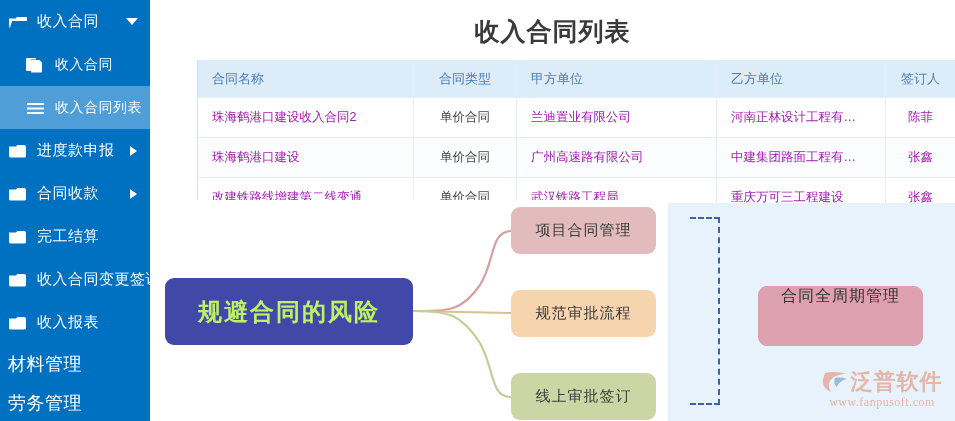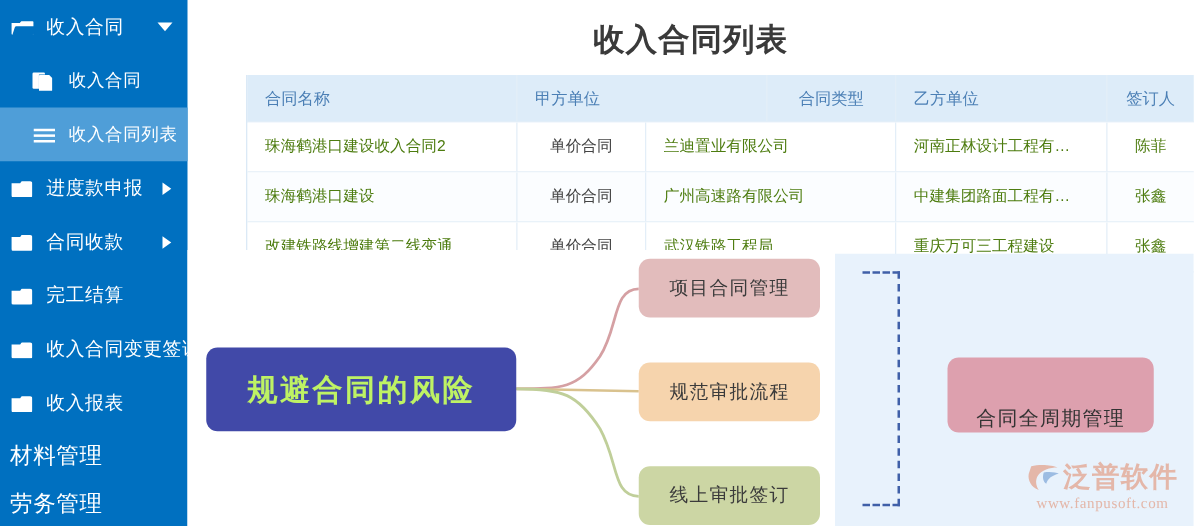--- a/index.html
+++ b/index.html
@@ -99,21 +99,21 @@
     display:flex; align-items:center; justify-content:center;
     border-right:1px solid #e3eef8; overflow:hidden; white-space:nowrap;
     padding:0 6px;
   }
   .ghead .gcell{ color:#4b7fb5; font-size:13px; }
   .c1{ width:216px; justify-content:flex-start; padding-left:14px; }
   .c2{ width:103px; }
   .c3{ width:200px; justify-content:flex-start; padding-left:14px; }
   .c4{ width:169px; justify-content:flex-start; padding-left:14px; }
   .c5{ width:70px; }
-  .lnk{ color:#4d7c0f; }
+  .lnk{ color:#a21caf; }
   .plain{ color:#444444; }
 
   
   #mindmap{
     position:absolute; left:150px; top:200px; width:518px; height:221px;
     background:#ffffff; z-index:10; overflow:hidden;
   }
   #mm-svg{ position:absolute; left:0; top:0; }
   .mm-node{
     position:absolute; display:flex; align-items:center; justify-content:center;
@@ -137,21 +137,21 @@
     position:absolute; left:668px; top:203px; width:287px; height:218px;
     background:#e8f2fc; z-index:10; overflow:hidden;
   }
   #bracket{
     position:absolute; left:22px; top:14px; width:30px; height:188px;
     border:2.5px dashed #4060a8;
     border-left:none;
   }
   #rp-node{
     position:absolute; left:90px; top:83px; width:165px; height:60px;
-    display:flex; align-items:flex-end; justify-content:center;
+    display:flex; align-items:flex-start; justify-content:center;
     background:#dda0ae; border-radius:9px;
     font-size:16px; color:#333333; letter-spacing:1px; white-space:nowrap;
   }
   #watermark{
     position:absolute; left:148px; top:167px; width:132px; height:44px;
     display:flex; flex-direction:column; align-items:center;
     opacity:0.72;
   }
   #wm-top{ display:flex; align-items:center; }
   #wm-mark{ width:26px; height:24px; margin-right:3px; }
@@ -225,22 +225,22 @@
 <div id="content">
 
   <div id="titlebar">
     <div id="page-title">收入合同列表</div>
   </div>
 
   <div id="grid">
 
     <div class="grow ghead">
       <div class="gcell c1">合同名称</div>
+      <div class="gcell c2">合同类型</div>
       <div class="gcell c3">甲方单位</div>
-      <div class="gcell c2">合同类型</div>
       <div class="gcell c4">乙方单位</div>
       <div class="gcell c5">签订人</div>
     </div>
 
     <div class="grow gbody">
       <div class="gcell c1 lnk">珠海鹤港口建设收入合同2</div>
       <div class="gcell c2 plain">单价合同</div>
       <div class="gcell c3 lnk">兰迪置业有限公司</div>
       <div class="gcell c4 lnk">河南正林设计工程有…</div>
       <div class="gcell c5 lnk">陈菲</div>

